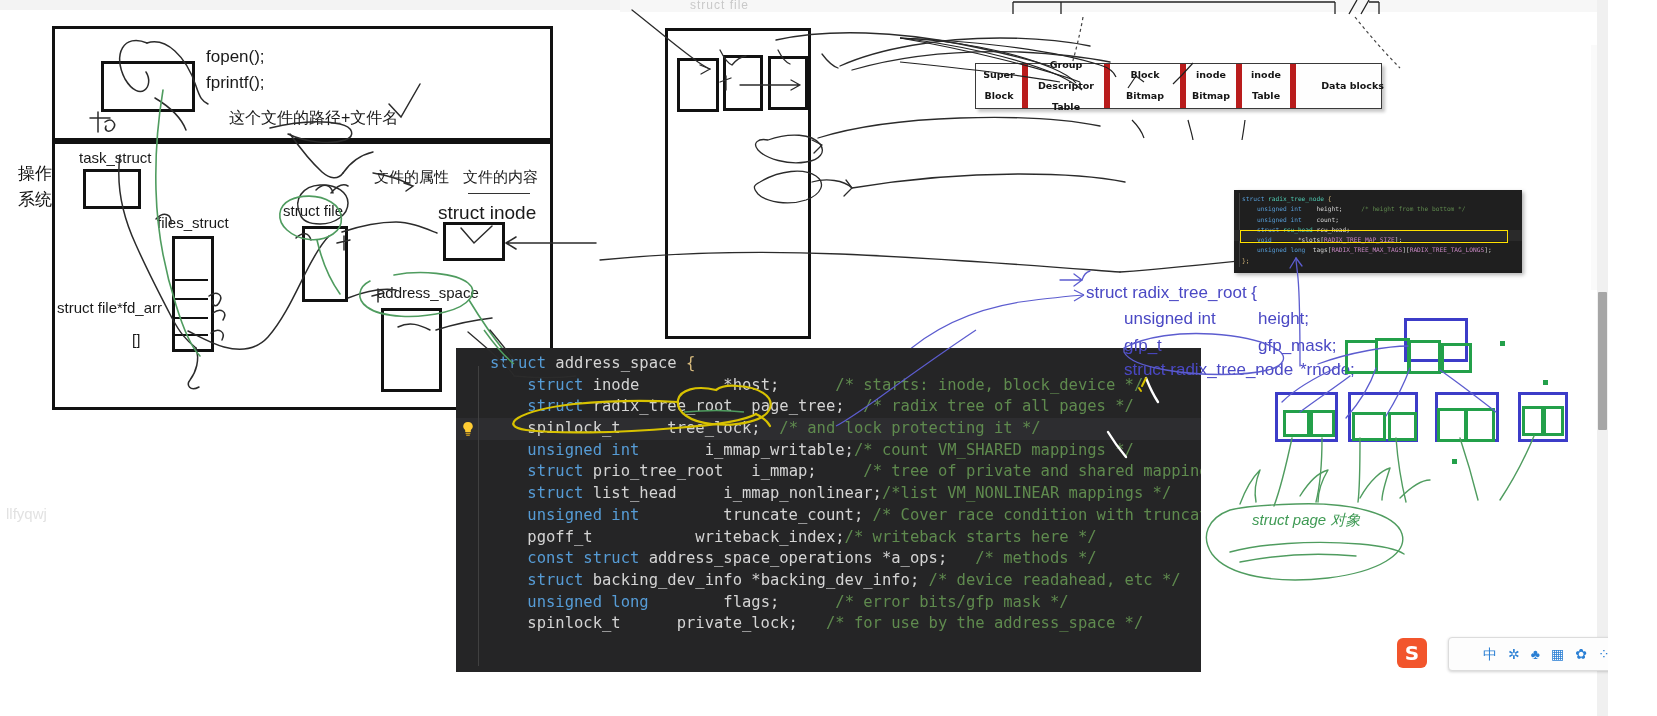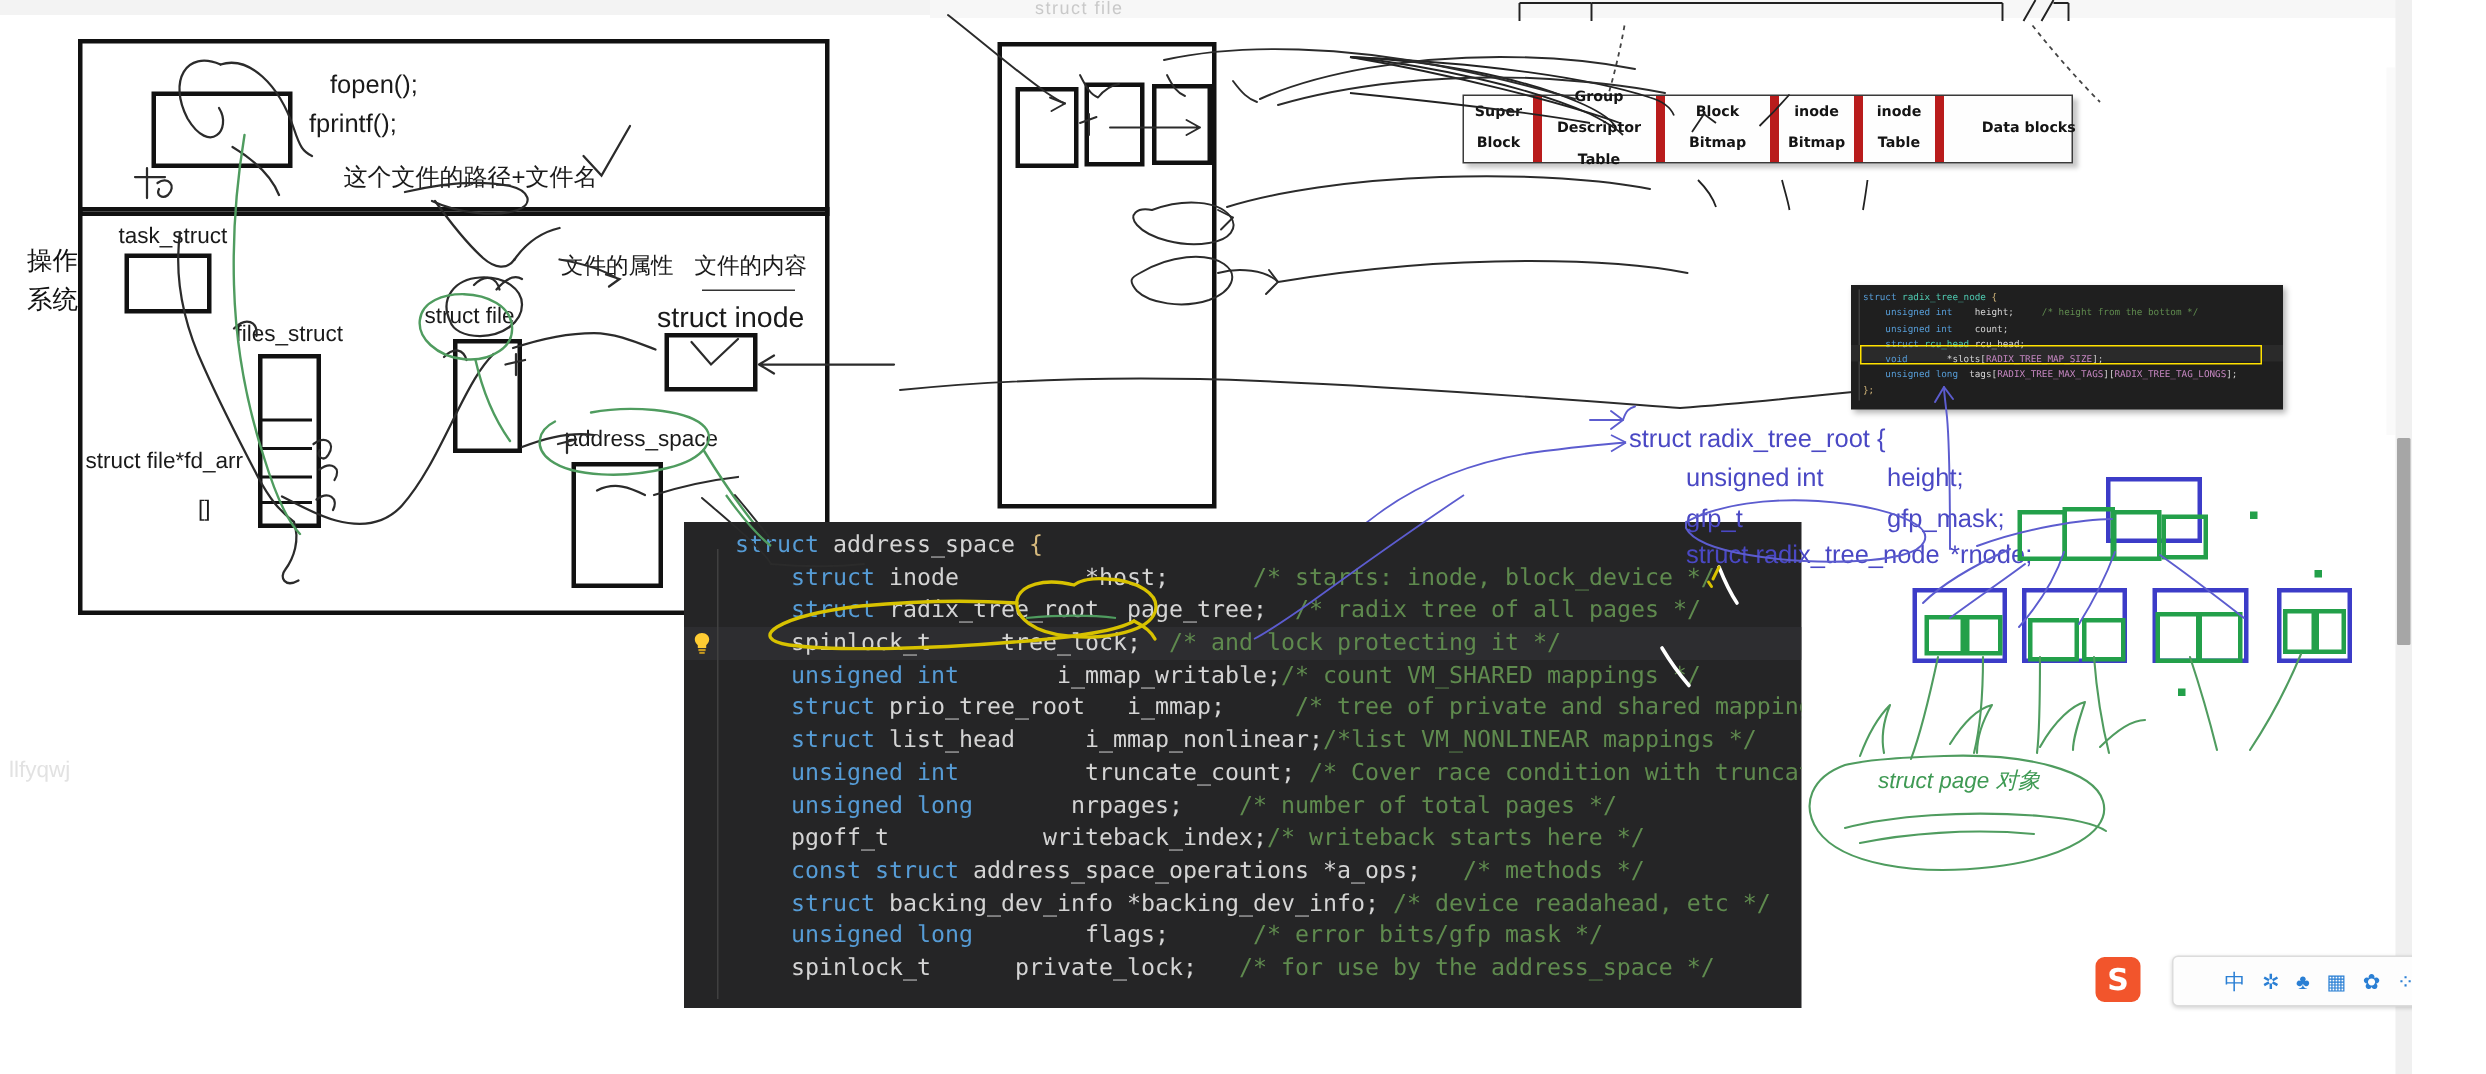--- a/index.html
+++ b/index.html
@@ -126,21 +126,21 @@
   <div class="topstrip2"></div>
   <div id="wm-top">struct file</div>
 
   <div class="box" id="frame-user"></div>
   <div class="box" id="frame-os"></div>
 
   <div class="os-label" style="top:163px">操作</div>
   <div class="os-label" style="top:189px">系统</div>
 
   <div class="box" style="left:101px;top:61px;width:88px;height:45px;"></div>
-  <div class="lbl" style="left:220px;top:47px;font-size:17px">fopen();</div>
+  <div class="lbl" style="left:206px;top:47px;font-size:17px">fopen();</div>
   <div class="lbl" style="left:206px;top:73px;font-size:17px">fprintf();</div>
   <div class="lbl" style="left:229px;top:108px;font-size:16px">这个文件的路径+文件名</div>
 
   <div class="lbl" style="left:79px;top:149px;font-size:15px">task_struct</div>
   <div class="box" style="left:83px;top:169px;width:52px;height:34px;"></div>
 
   <div class="lbl" style="left:157px;top:214px;font-size:15px">files_struct</div>
   <div class="box" style="left:172px;top:236px;width:36px;height:110px;"></div>
   <div class="abs" style="left:172px;top:279px;width:36px;height:2px;background:#111"></div>
   <div class="abs" style="left:172px;top:298px;width:36px;height:2px;background:#111"></div>
@@ -322,21 +322,20 @@
     </svg>
     <div class="lines" id="main-lines">
         <div class="ln"><span class="t-kw">struct </span><span class="t-pl">address_space </span><span class="t-br">{</span></div>
         <div class="ln"><span class="t-pl">    </span><span class="t-kw">struct</span><span class="t-pl"> inode         *host;      </span><span class="t-cm">/* starts: inode, block_device */</span></div>
         <div class="ln"><span class="t-pl">    </span><span class="t-kw">struct</span><span class="t-pl"> radix_tree_root  page_tree;  </span><span class="t-cm">/* radix tree of all pages */</span></div>
         <div class="ln"><span class="t-pl">    spinlock_t     tree_lock;  </span><span class="t-cm">/* and lock protecting it */</span></div>
         <div class="ln"><span class="t-pl">    </span><span class="t-kw">unsigned int</span><span class="t-pl">       i_mmap_writable;</span><span class="t-cm">/* count VM_SHARED mappings */</span></div>
         <div class="ln"><span class="t-pl">    </span><span class="t-kw">struct</span><span class="t-pl"> prio_tree_root   i_mmap;     </span><span class="t-cm">/* tree of private and shared mappings *</span></div>
         <div class="ln"><span class="t-pl">    </span><span class="t-kw">struct</span><span class="t-pl"> list_head     i_mmap_nonlinear;</span><span class="t-cm">/*list VM_NONLINEAR mappings */</span></div>
         <div class="ln"><span class="t-pl">    </span><span class="t-kw">unsigned int</span><span class="t-pl">         truncate_count; </span><span class="t-cm">/* Cover race condition with truncate */</span></div>
-        <div class="ln"><span class="t-pl">    </span><span class="t-kw">unsigned long</span><span class="t-pl">       nrpages;    </span><span class="t-cm">/* number of total pages */</span></div>
         <div class="ln"><span class="t-pl">    pgoff_t           writeback_index;</span><span class="t-cm">/* writeback starts here */</span></div>
         <div class="ln"><span class="t-pl">    </span><span class="t-kw">const struct</span><span class="t-pl"> address_space_operations *a_ops;   </span><span class="t-cm">/* methods */</span></div>
         <div class="ln"><span class="t-pl">    </span><span class="t-kw">struct</span><span class="t-pl"> backing_dev_info *backing_dev_info; </span><span class="t-cm">/* device readahead, etc */</span></div>
         <div class="ln"><span class="t-pl">    </span><span class="t-kw">unsigned long</span><span class="t-pl">        flags;      </span><span class="t-cm">/* error bits/gfp mask */</span></div>
         <div class="ln"><span class="t-pl">    spinlock_t      private_lock;   </span><span class="t-cm">/* for use by the address_space */</span></div>
       </div>
   </div>
 
   <svg class="hand" style="left:456px;top:330px;width:760px;height:140px">
     <g fill="none" stroke="#d8c200" stroke-width="2.2" stroke-linecap="round">

